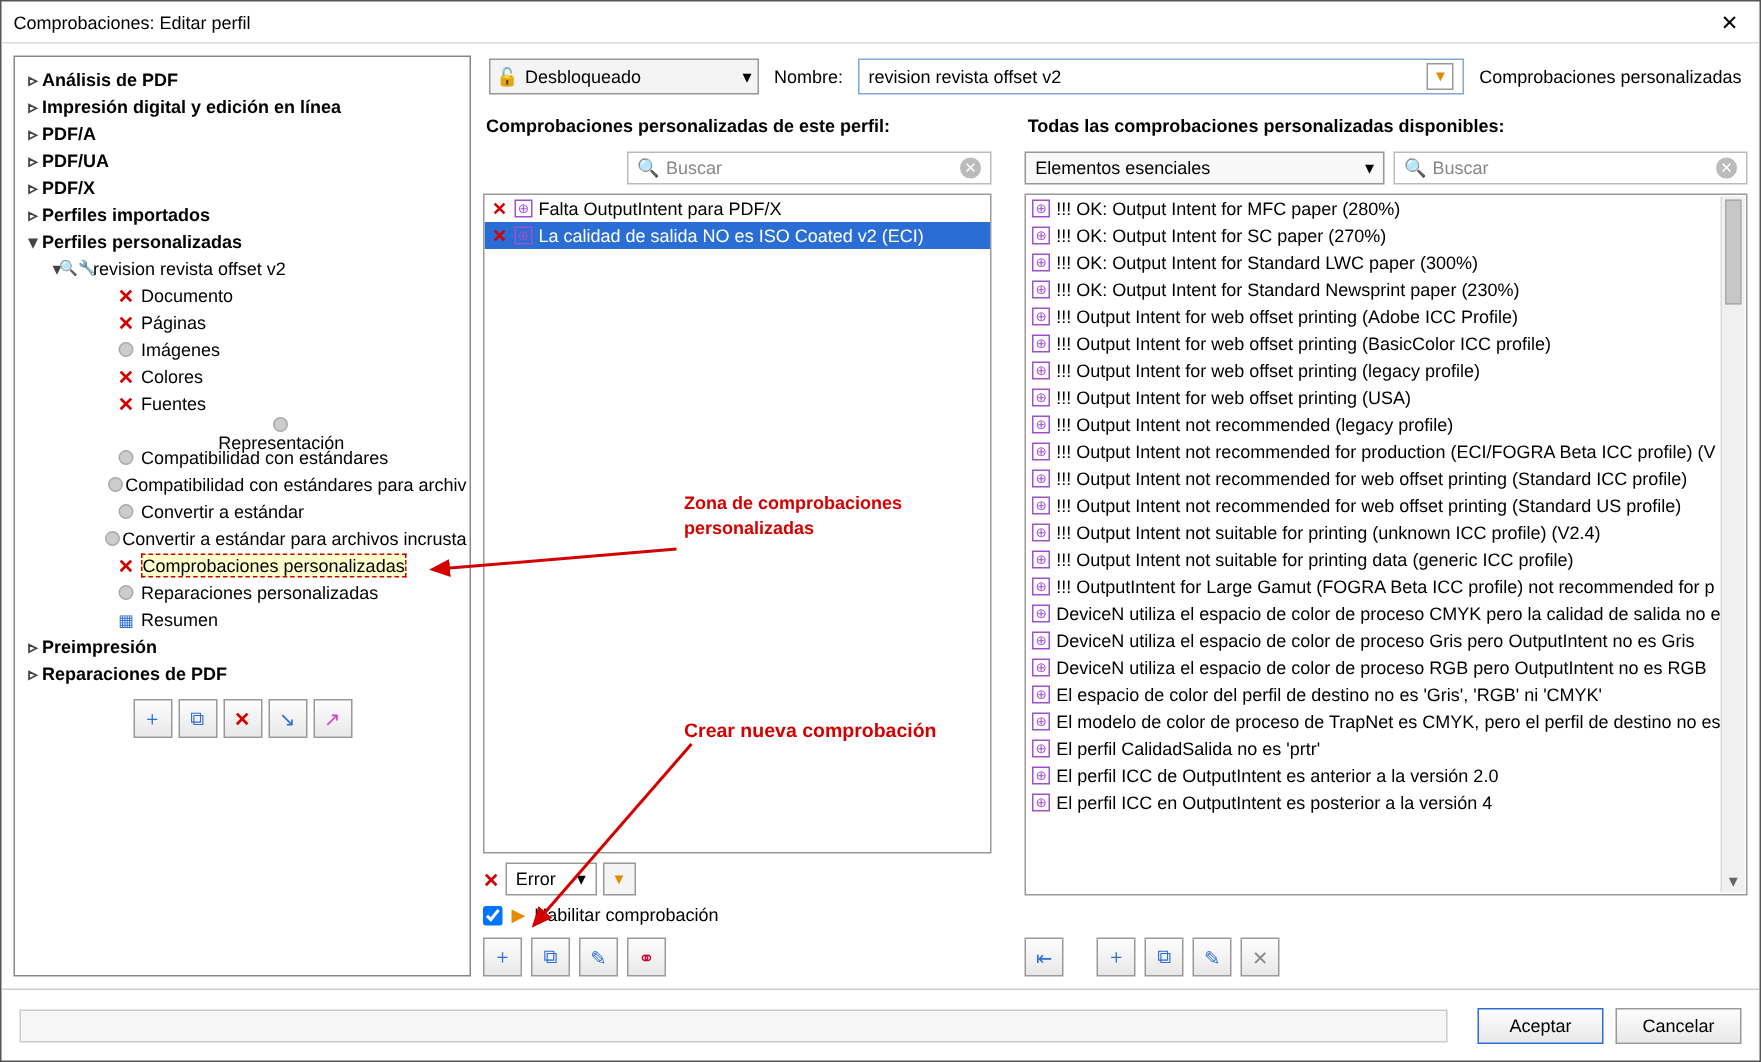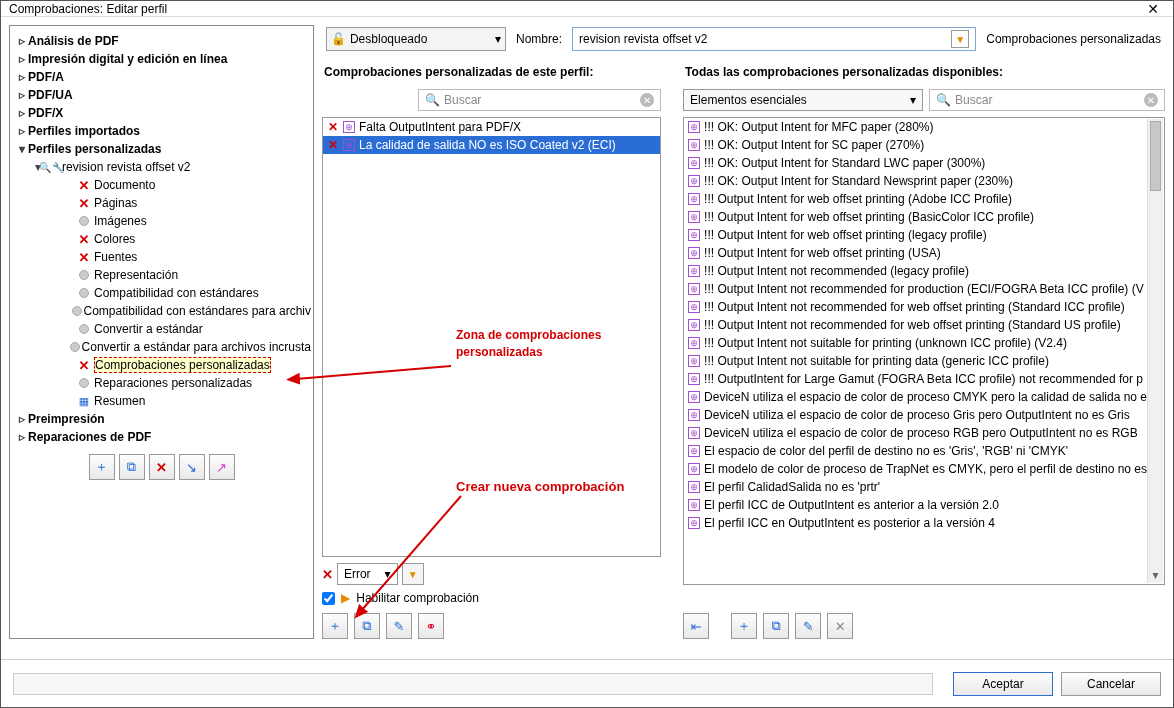--- a/index.html
+++ b/index.html
@@ -1,17 +1,17 @@
 <!DOCTYPE html>
 <html><head>
 <meta charset="utf-8">
 <style>
 *{box-sizing:border-box;margin:0;padding:0;font-family:"Segoe UI",Tahoma,sans-serif;font-size:12px}
 body{background:#fff;width:1174px;height:708px;border:1px solid #555;position:relative;overflow:hidden}
-.title-bar{height:16px;display:flex;align-items:center;padding:0 8px;border-bottom:1px solid #ddd}
+.title-bar{height:28px;display:flex;align-items:center;padding:0 8px;border-bottom:1px solid #ddd}
 .title-bar .title{flex:1;font-size:12px}
 .title-bar .close{width:24px;text-align:center;font-size:14px;cursor:pointer}
 .main{display:flex;height:630px;padding:4px}
 .left-pane{width:305px;border:1px solid #888;margin:4px;padding:6px 2px;overflow:hidden}
 .tree{font-size:12px}
 .tree-item{display:flex;align-items:center;height:18px;padding-left:4px;white-space:nowrap;cursor:pointer}
 .tree-item .tw{width:12px;display:inline-block;text-align:center;color:#444}
 .tree-item.bold{font-weight:600}
 .tree-item .ic{width:16px;height:16px;display:inline-flex;align-items:center;justify-content:center;margin-right:2px}
 .red-x{color:#d40000;font-weight:bold;font-size:13px}
@@ -45,21 +45,21 @@
 .error-sel .ebox{border:1px solid #999;height:22px;padding:0 6px;display:flex;align-items:center;cursor:pointer}
 .small-sq{width:22px;height:22px;border:1px solid #999;display:flex;align-items:center;justify-content:center;background:#f4f4f4;cursor:pointer}
 .orange-tri-sm{color:#e68a00;font-size:10px}
 .enable-row{display:flex;align-items:center;gap:6px;margin-bottom:8px}
 .btn-row{display:flex;gap:6px}
 .tool-btn{width:26px;height:26px;border:1px solid #999;background:linear-gradient(#fdfdfd,#e8e8e8);display:flex;align-items:center;justify-content:center;cursor:pointer;font-size:13px}
 .annot{position:absolute;color:#d40000;font-weight:600;font-size:13px;pointer-events:none}
 .annot-arrow{position:absolute;pointer-events:none}
 .footer{position:absolute;left:0;right:0;bottom:0;height:48px;border-top:1px solid #ccc;display:flex;align-items:center;padding:0 12px}
 .footer .status{flex:1;height:22px;border:1px solid #ccc;background:#f6f6f6;margin-right:12px}
-.footer .fbtn{width:100px;height:24px;border:1px solid #999;background:linear-gradient(#fdfdfd,#e8e8e8);margin-left:8px;cursor:pointer;display:flex;align-items:center;justify-content:center}
+.footer .fbtn{width:84px;height:24px;border:1px solid #999;background:linear-gradient(#fdfdfd,#e8e8e8);margin-left:8px;cursor:pointer;display:flex;align-items:center;justify-content:center}
 .footer .fbtn.primary{border:1px solid #2a6dd4}
 .left-tools{display:flex;gap:4px;justify-content:center;margin-top:8px}
 .scrollbar{position:absolute;right:1px;top:1px;bottom:1px;width:16px;background:#f0f0f0;border-left:1px solid #ddd}
 .scrollbar .thumb{position:absolute;left:2px;right:2px;top:2px;height:70px;background:#c8c8c8;border:1px solid #aaa}
 .scrollbar .arr{position:absolute;left:0;right:0;height:16px;display:flex;align-items:center;justify-content:center;color:#666;background:#f0f0f0}
 </style>
 </head>
 <body>
 
 <div class="title-bar">
@@ -134,21 +134,21 @@
           </span>
           <span>Colores</span>
         </div>
         <div class="tree-item" style="padding-left: 52px;">
           <span class="tw"></span>
           <span class="ic">
             <span class="red-x">✕</span>
           </span>
           <span>Fuentes</span>
         </div>
-        <div class="tree-item" style="padding-left: 52px;">
+        <div class="tree-item" style="padding-left: 52px; flex-direction: column;">
           <span class="tw"></span>
           <span class="ic">
             <span class="gray-dot"></span>
           </span>
           <span>Representación</span>
         </div>
         <div class="tree-item" style="padding-left: 52px;">
           <span class="tw"></span>
           <span class="ic">
             <span class="gray-dot"></span>

